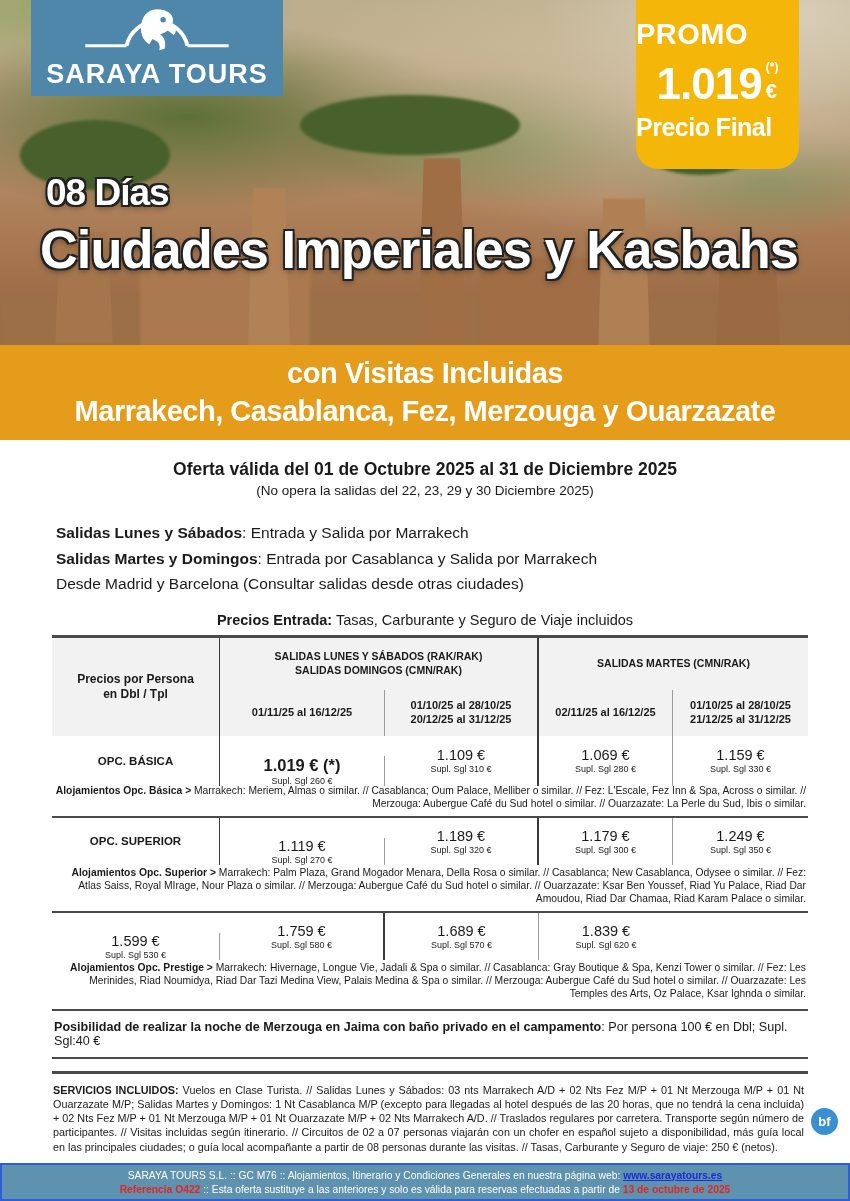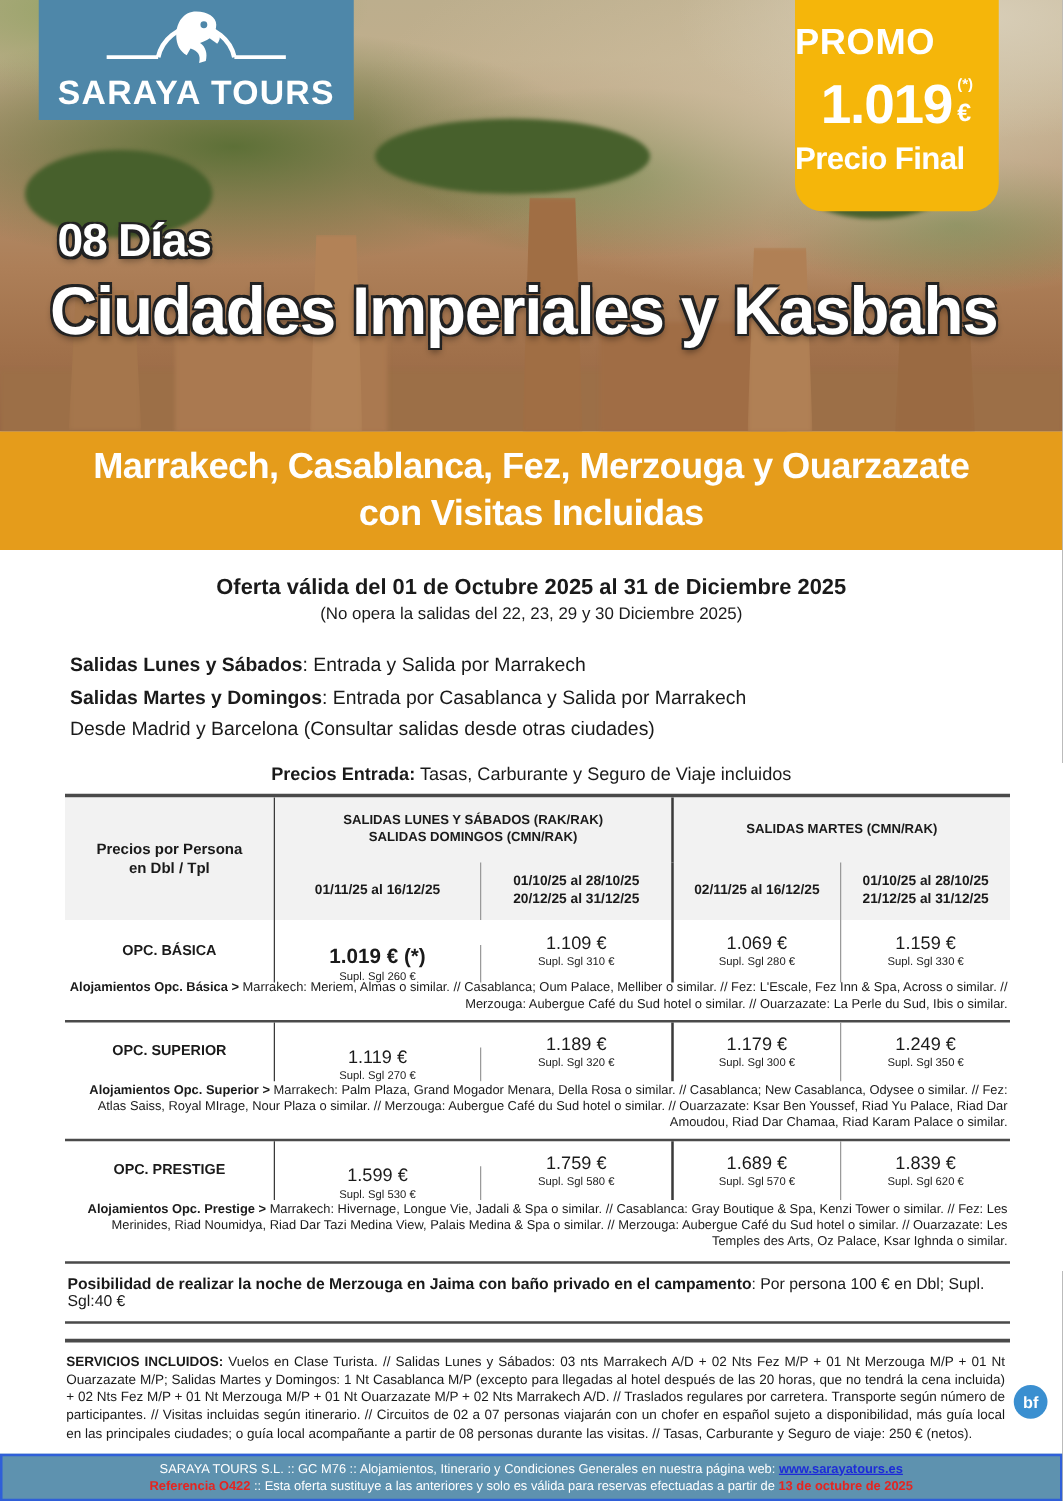--- a/index.html
+++ b/index.html
@@ -144,22 +144,22 @@
         </span>
       </div>
       <div class="promo-final">Precio Final</div>
     </div>
 
     <div class="hero-days">08 Días</div>
     <div class="hero-title">Ciudades Imperiales y Kasbahs</div>
   </div>
 
   <div class="banner">
+    <div>con Visitas Incluidas</div>
     <div>Marrakech, Casablanca, Fez, Merzouga y Ouarzazate</div>
-    <div>con Visitas Incluidas</div>
   </div>
 
   <div class="offer-title">Oferta válida del 01 de Octubre 2025 al 31 de Diciembre 2025</div>
   <div class="offer-sub">(No opera la salidas del 22, 23, 29 y 30 Diciembre 2025)</div>
 
   <div class="salidas">
     <div><b>Salidas Lunes y Sábados</b><span>: Entrada y Salida por Marrakech</span></div>
     <div><b>Salidas Martes y Domingos</b><span>: Entrada por Casablanca y Salida por Marrakech</span></div>
     <div>Desde Madrid y Barcelona (Consultar salidas desde otras ciudades)</div>
   </div>
@@ -233,21 +233,20 @@
       </div>
       <div>
         <span class="price">1.249 €</span>
         <span class="supl">Supl. Sgl 350 €</span>
       </div>
     </div>
     <div class="hotels"><b>Alojamientos Opc. Superior &gt;</b><span> Marrakech: Palm Plaza, Grand Mogador Menara, Della Rosa o similar. //  Casablanca; New Casablanca, Odysee o similar. // Fez: Atlas Saiss, Royal MIrage, Nour Plaza o similar. // Merzouga: Aubergue Café du Sud hotel o similar. // Ouarzazate: Ksar Ben Youssef, Riad Yu Palace, Riad Dar Amoudou, Riad Dar Chamaa, Riad Karam Palace o similar.</span></div>
     <hr class="rule">
 
     <div class="prow">
-      <div class="rlabel">OPC. PRESTIGE</div>
       <div class="pc0">
         <span class="price">1.599 €</span>
         <span class="supl">Supl. Sgl 530 €</span>
       </div>
       <div class="pc1">
         <span class="price">1.759 €</span>
         <span class="supl">Supl. Sgl 580 €</span>
       </div>
       <div class="pc2">
         <span class="price">1.689 €</span>

